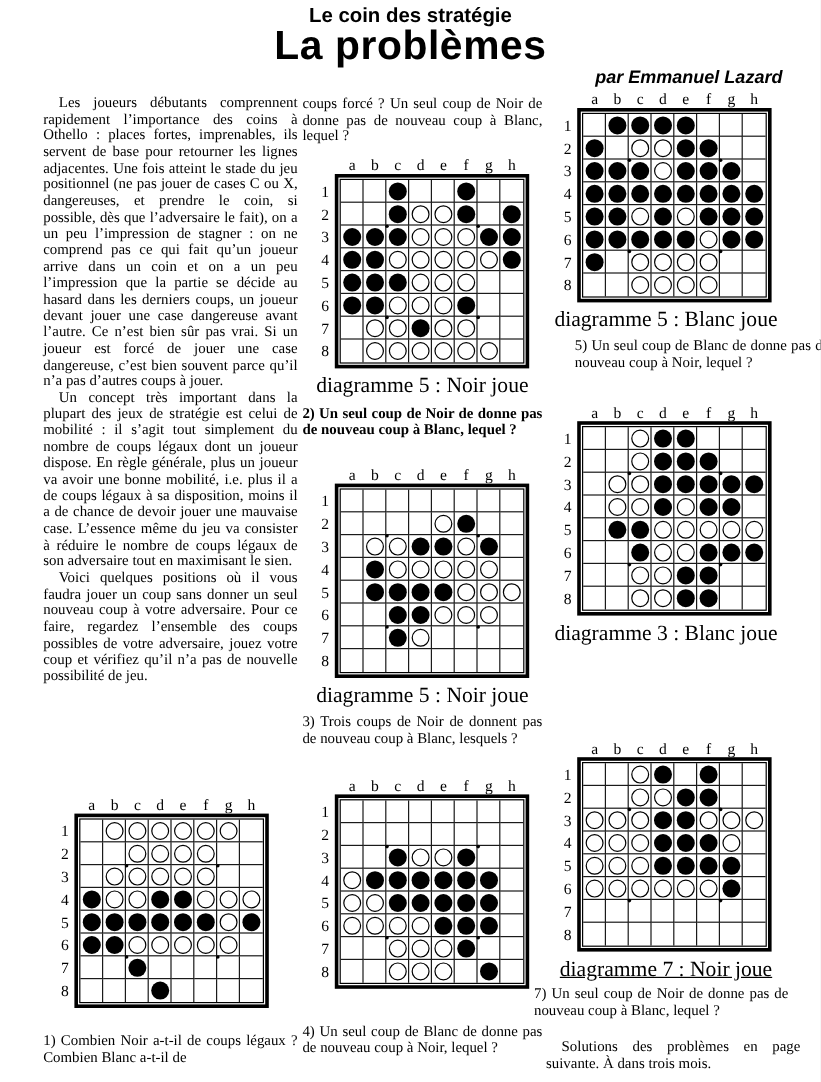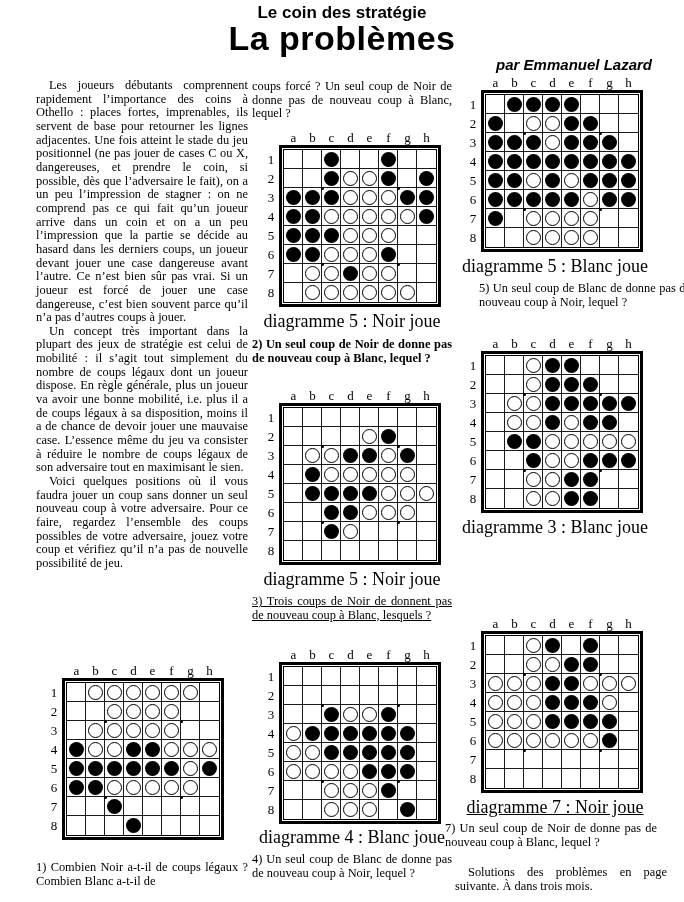--- a/index.html
+++ b/index.html
@@ -581,21 +581,21 @@
             </div>
             <div class="dot" style="left: 36.5px; top: 36.5px;"></div>
             <div class="dot" style="left: 112.5px; top: 36.5px;"></div>
             <div class="dot" style="left: 36.5px; top: 112.5px;"></div>
             <div class="dot" style="left: 112.5px; top: 112.5px;"></div>
           </div>
         </div>
       </div>
     </div>
   <div class="abs caption" style="left:252px; top:569px; width:200px;">diagramme  5 : Noir joue</div>
-  <div class="abs qtext" style="left:252px; top:595px; width:200px;text-decoration:underline;">3) Trois coups de Noir de donnent pas de nouveau coup à Blanc, lesquels ?</div>
+  <div class="abs qtext" style="left:252px; top:595px; width:200px;">3) Trois coups de Noir de donnent pas de nouveau coup à Blanc, lesquels ?</div>
 
   <div class="abs board" style="left:263px; top:648px;">
       <div class="col-labels">
         <div class="col-label">a</div>
         <div class="col-label">b</div>
         <div class="col-label">c</div>
         <div class="col-label">d</div>
         <div class="col-label">e</div>
         <div class="col-label">f</div>
         <div class="col-label">g</div>
@@ -747,21 +747,20 @@
               <div class="cell"></div>
             </div>
             <div class="dot" style="left: 36.5px; top: 36.5px;"></div>
             <div class="dot" style="left: 112.5px; top: 36.5px;"></div>
             <div class="dot" style="left: 36.5px; top: 112.5px;"></div>
             <div class="dot" style="left: 112.5px; top: 112.5px;"></div>
           </div>
         </div>
       </div>
     </div>
-  <div class="abs caption" style="left:252px; top:827px; width:200px;">diagramme 4 : Blanc joue</div>
   <div class="abs qtext" style="left:252px; top:853px; width:200px;">4) Un seul coup de Blanc de donne pas de nouveau coup à Noir, lequel ?</div>
 
   <div class="abs board" style="left:465px; top:76px;">
       <div class="col-labels">
         <div class="col-label">a</div>
         <div class="col-label">b</div>
         <div class="col-label">c</div>
         <div class="col-label">d</div>
         <div class="col-label">e</div>
         <div class="col-label">f</div>

